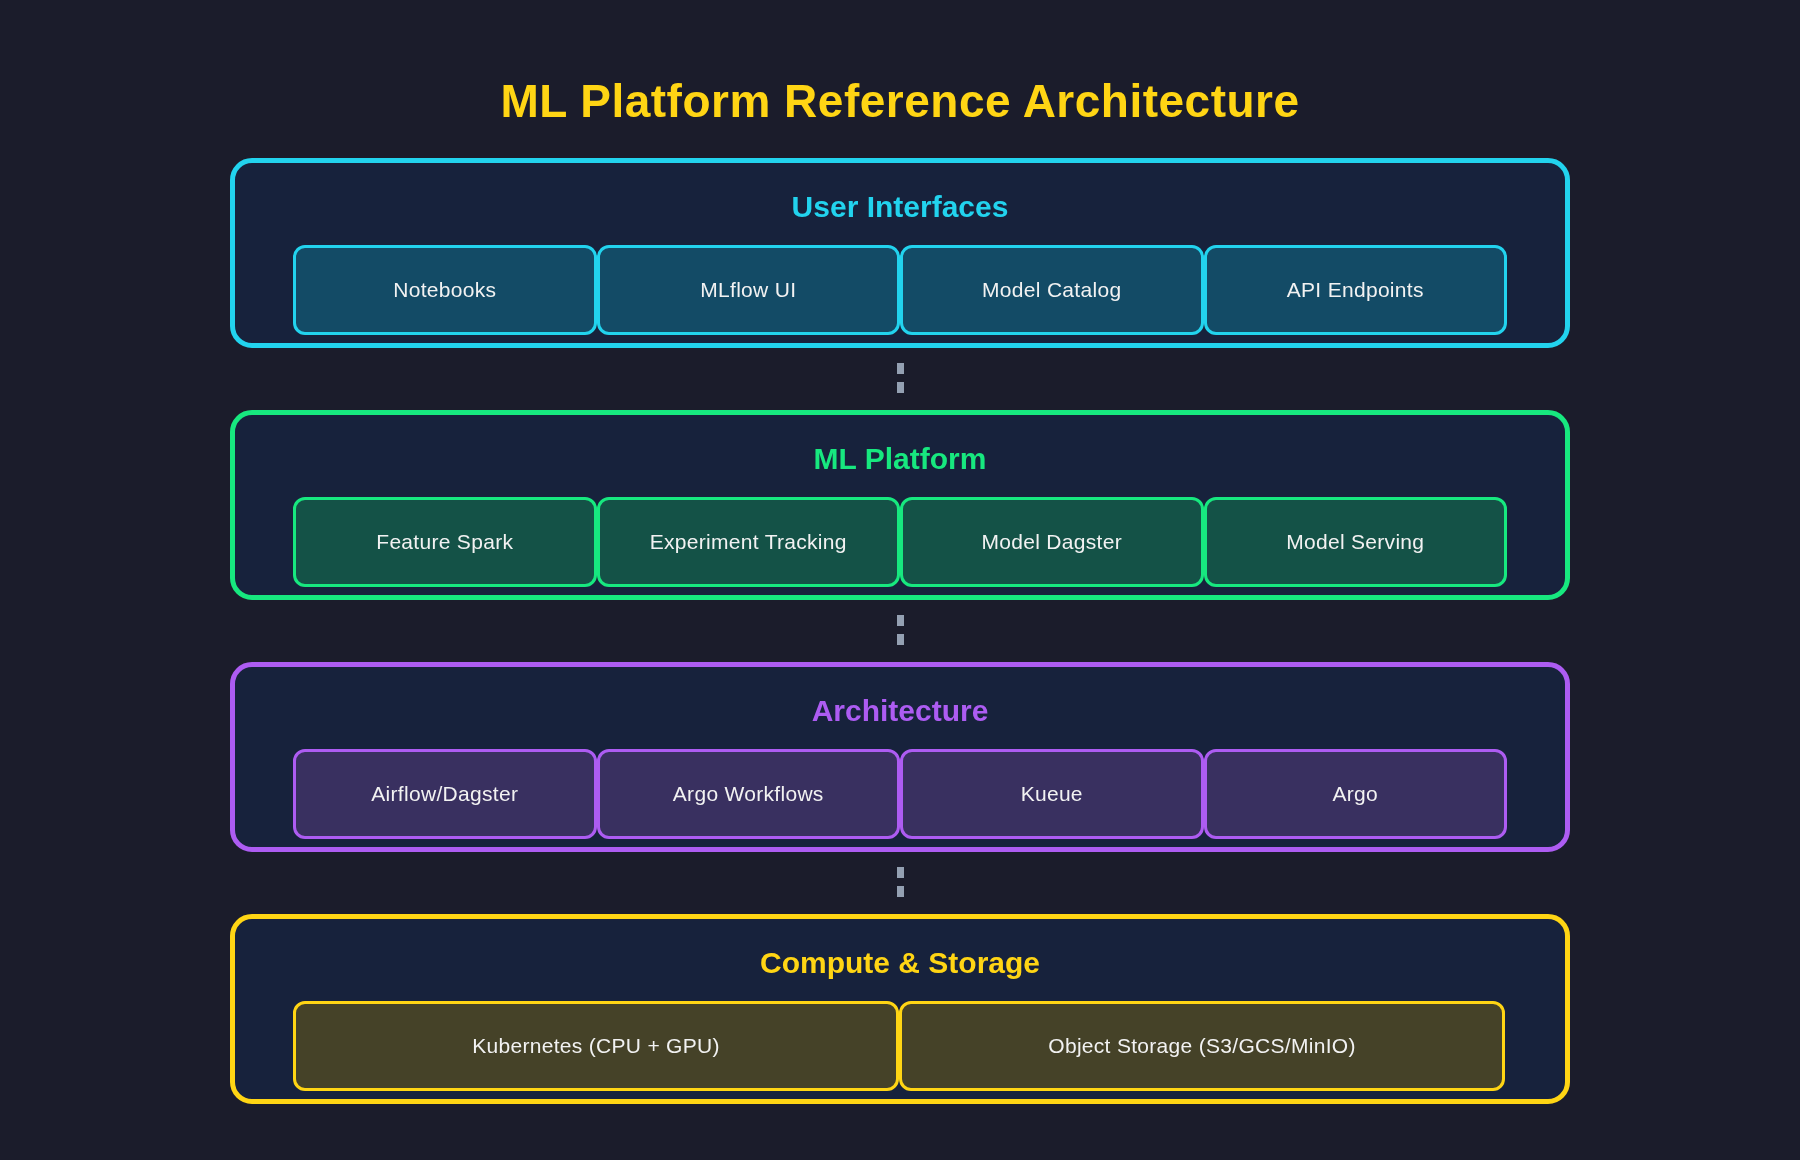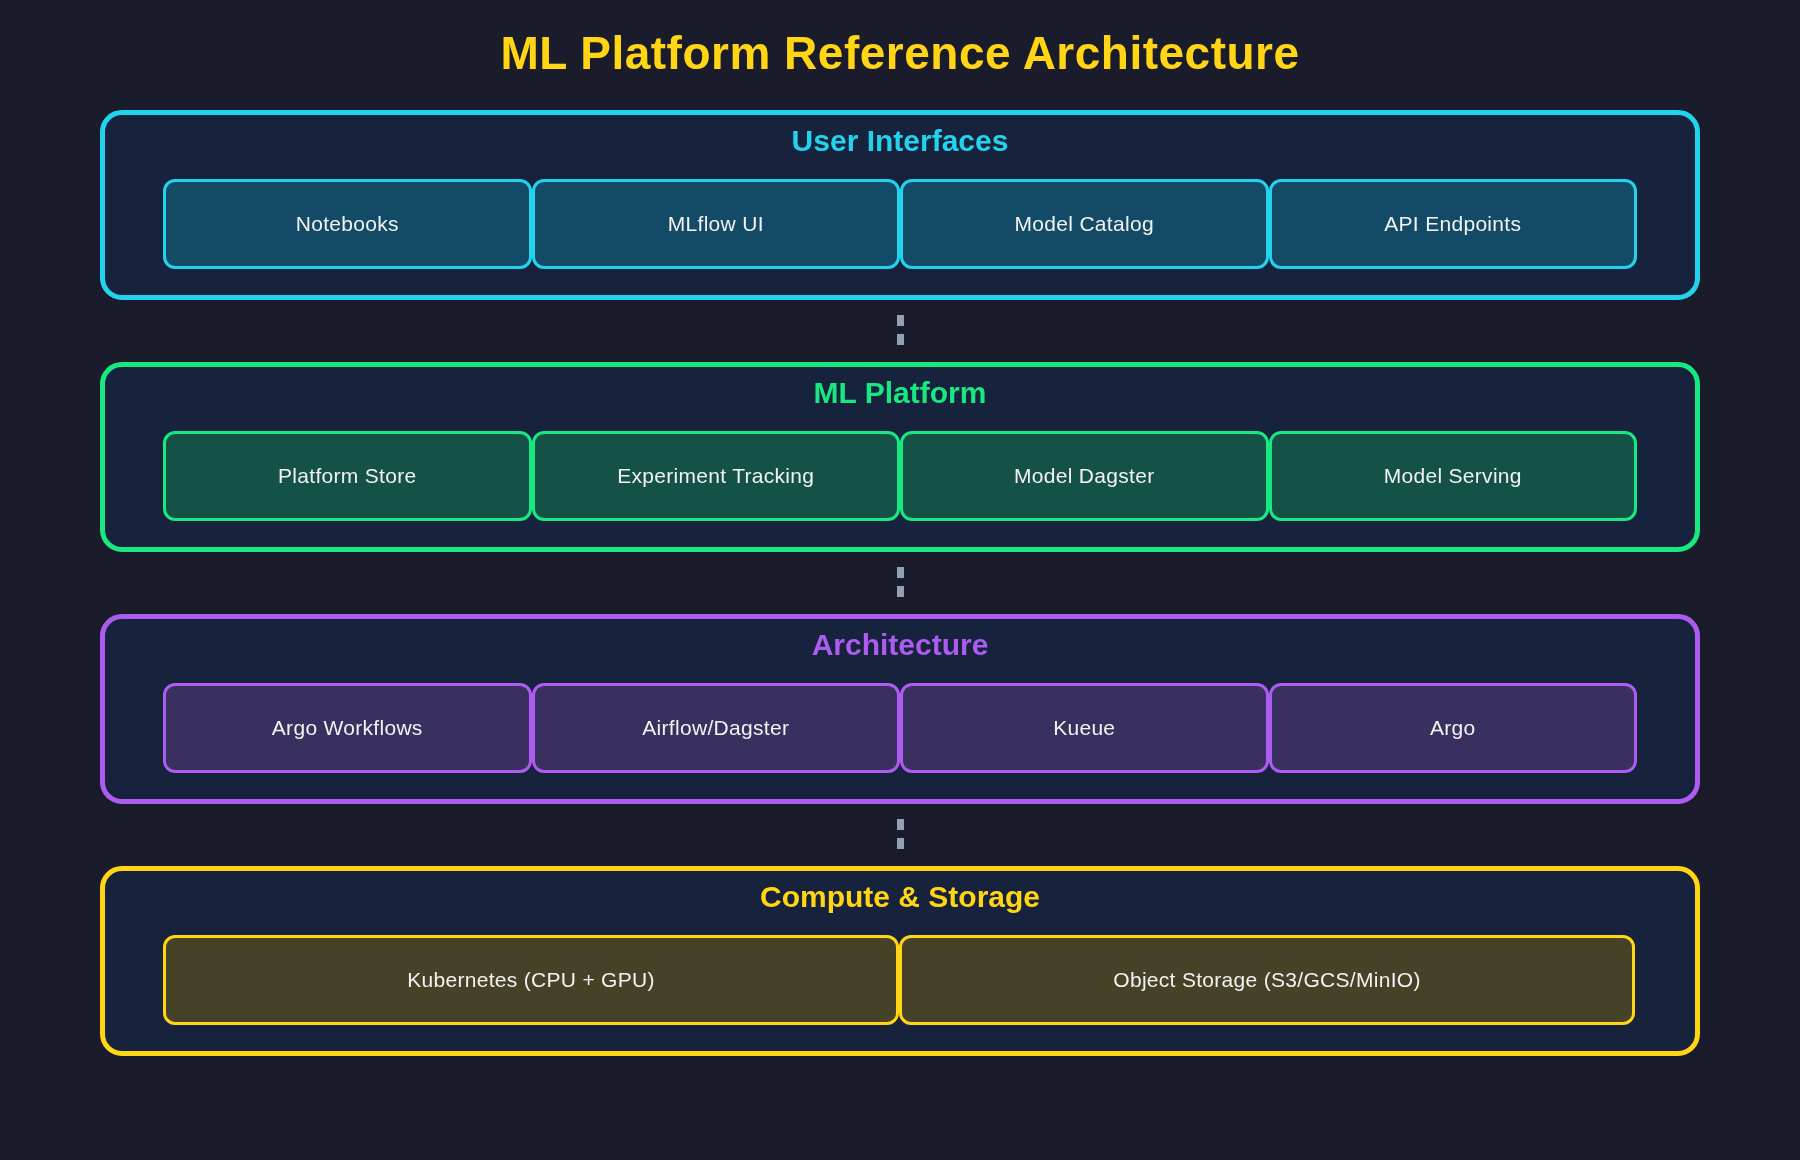--- a/index.html
+++ b/index.html
@@ -14,27 +14,27 @@
   h1.diagram-title {
     padding-top: 26px;
     margin-bottom: 30px;
     text-align: center;
     font-size: 46px;
     font-weight: bold;
     letter-spacing: 0.5px;
   }
 
   .layer {
-    width: 1600px;
+    width: 1340px;
     height: 190px;
     margin: 0 auto;
     background: #17223c;
     border: 5px solid var(--accent, #888);
     border-radius: 22px;
-    padding-top: 8px;
+    padding-top: 26px;
   }
 
   .layer-title {
     text-align: center;
     font-size: 30px;
     font-weight: bold;
     color: var(--accent, #888);
     line-height: 36px;
   }
 
@@ -73,55 +73,55 @@
       var(--dash-color, #94a0b2) 0 11px,
       transparent 11px 19px
     );
   }
 </style>
 </head>
 <body>
 
 <div class="page">
 
-  <h1 class="diagram-title" style="color: rgb(255, 213, 20);">ML Platform Reference Architecture</h1>
+  <h1 class="diagram-title" style="color: rgb(255, 213, 20); margin-top: 48px;">ML Platform Reference Architecture</h1>
 
   <section class="layer" style="--accent: #22d3ee; --fill: #134b66;">
     <h2 class="layer-title">User Interfaces</h2>
     <div class="items items-4">
       <div class="item">Notebooks</div>
       <div class="item">MLflow UI</div>
       <div class="item">Model Catalog</div>
       <div class="item">API Endpoints</div>
     </div>
   </section>
 
   <div class="connector">
     <div class="dash"></div>
   </div>
 
   <section class="layer" style="--accent: #17e87f; --fill: #145247;">
     <h2 class="layer-title">ML Platform</h2>
     <div class="items items-4">
-      <div class="item">Platform Store</div>
+      <div class="item">Feature Spark</div>
       <div class="item">Experiment Tracking</div>
       <div class="item">Model Dagster</div>
       <div class="item">Model Serving</div>
     </div>
   </section>
 
   <div class="connector">
     <div class="dash"></div>
   </div>
 
   <section class="layer" style="--accent: #ad5cf2; --fill: #393060;">
     <h2 class="layer-title">Architecture</h2>
     <div class="items items-4">
+      <div class="item">Airflow/Dagster</div>
       <div class="item">Argo Workflows</div>
-      <div class="item">Airflow/Dagster</div>
       <div class="item">Kueue</div>
       <div class="item">Argo</div>
     </div>
   </section>
 
   <div class="connector">
     <div class="dash"></div>
   </div>
 
   <section class="layer" style="--accent: #ffd514; --fill: #454228;">

